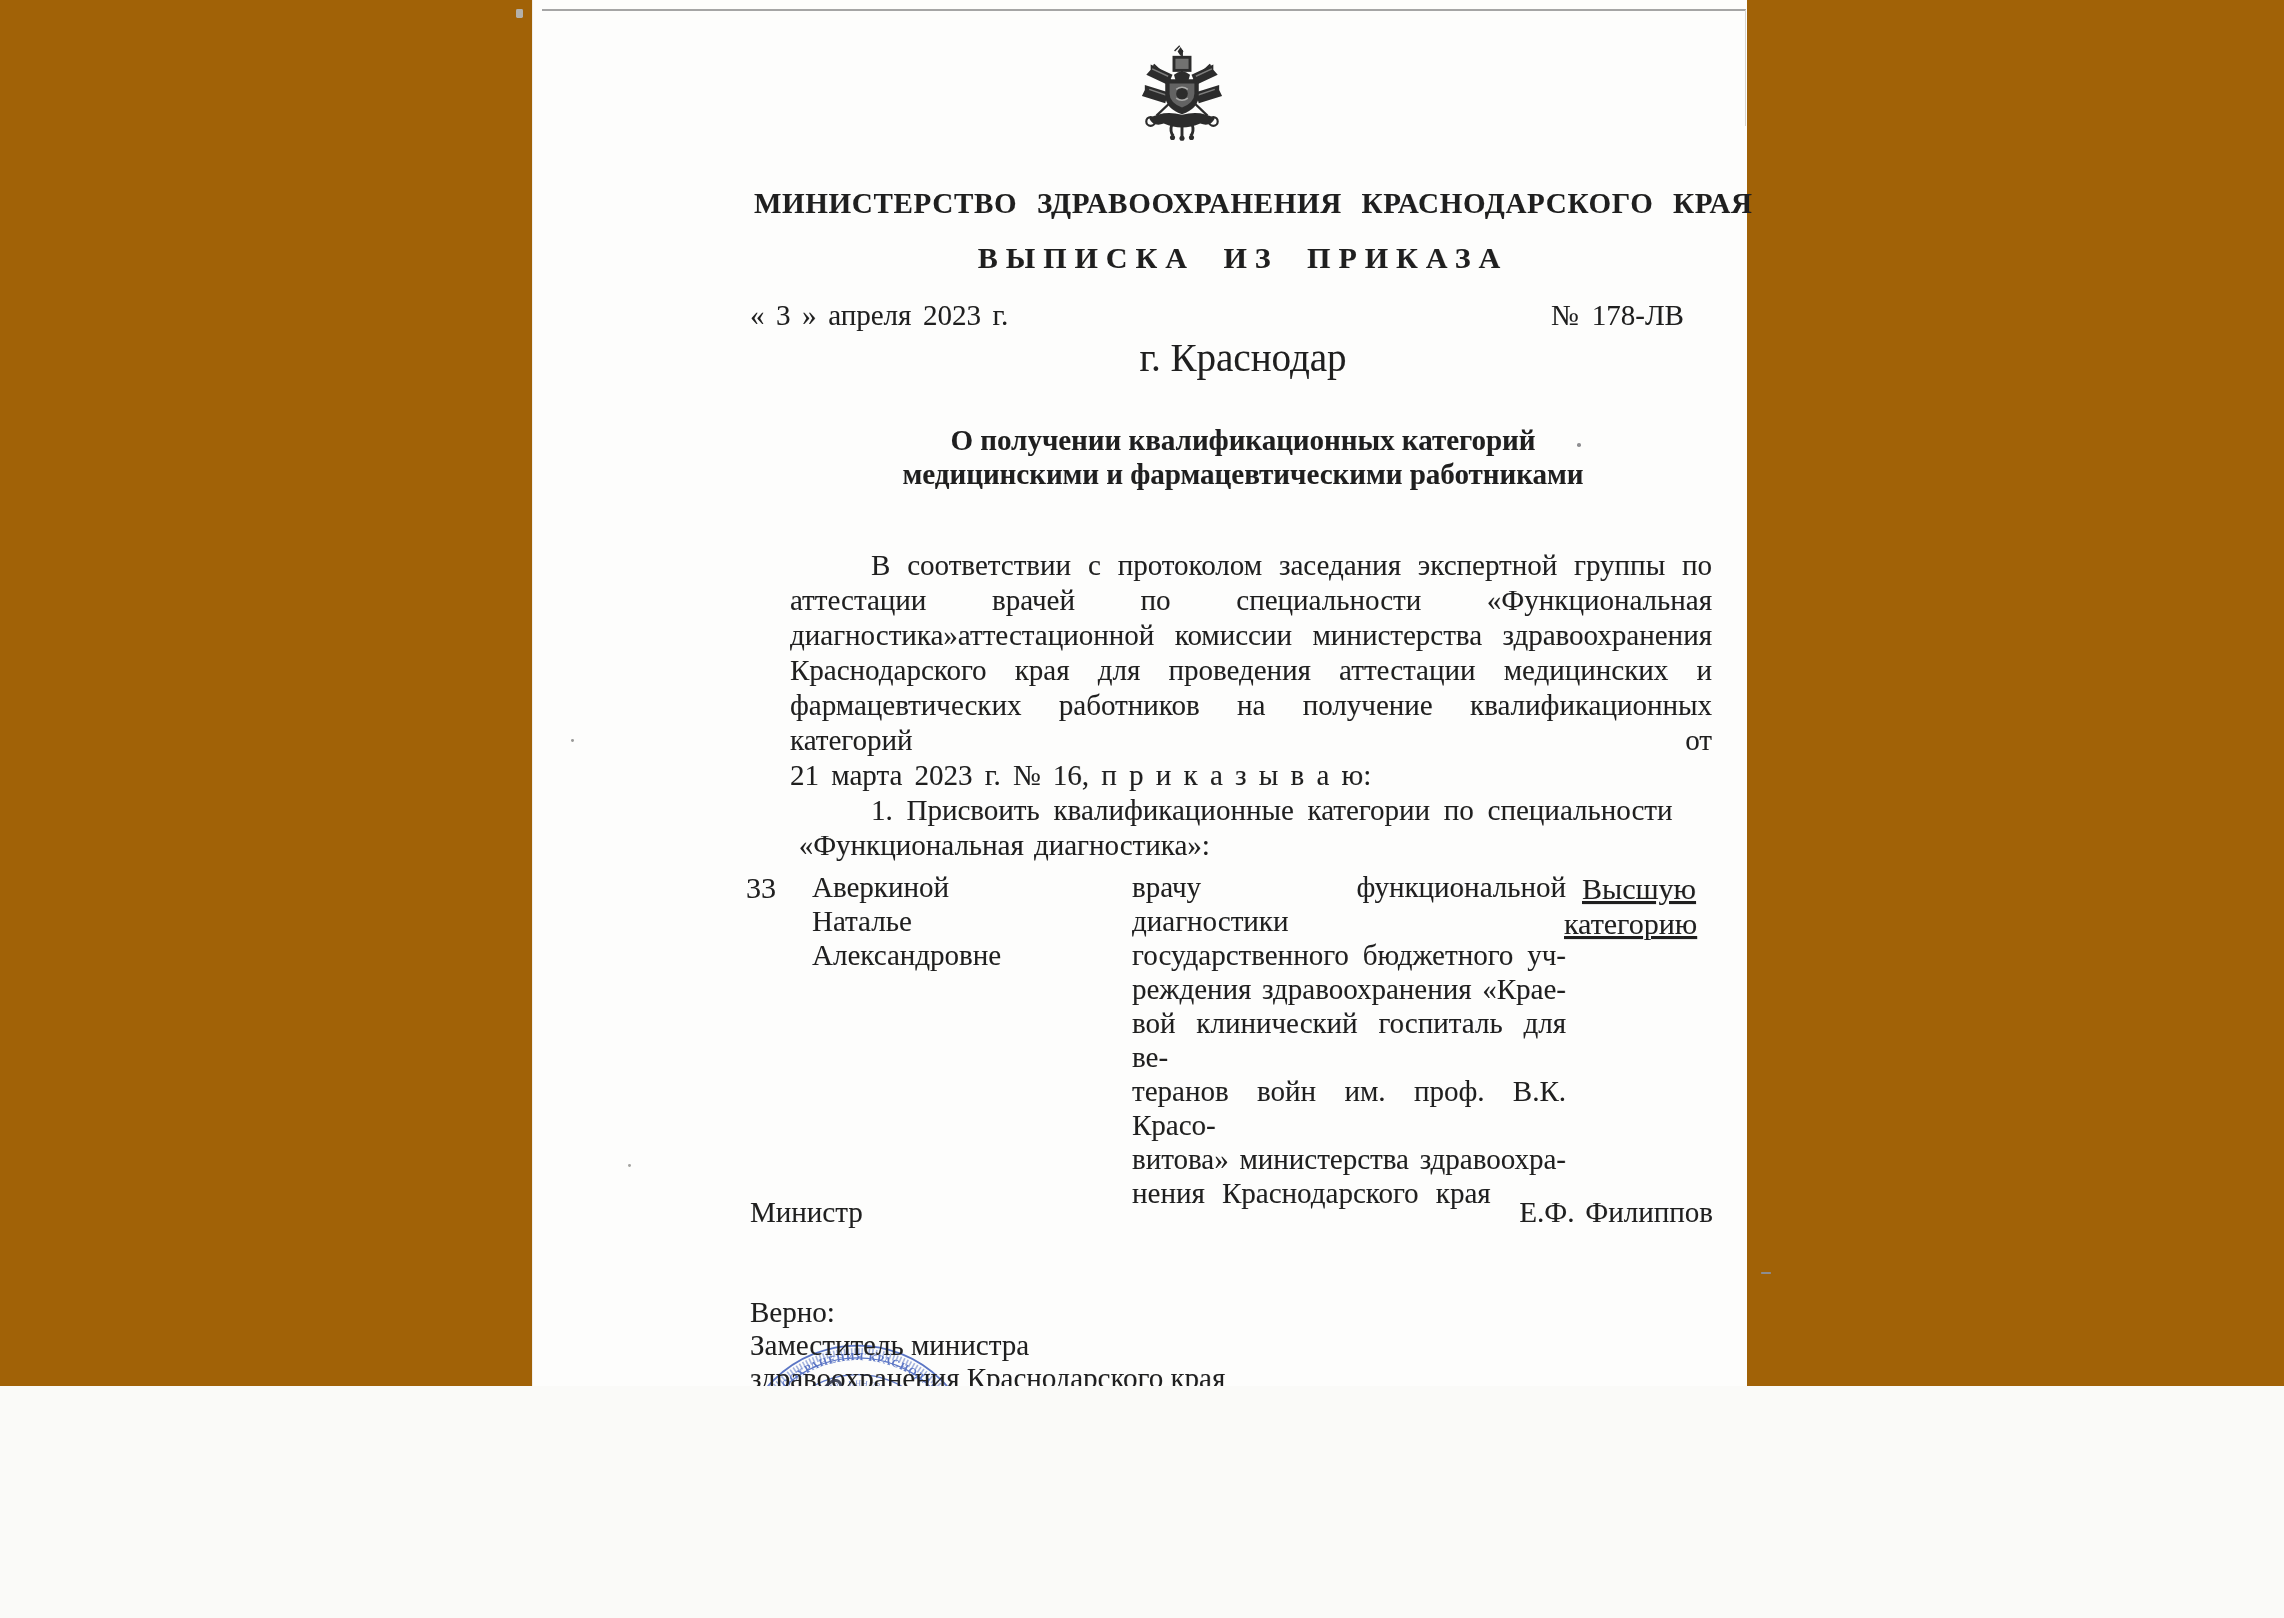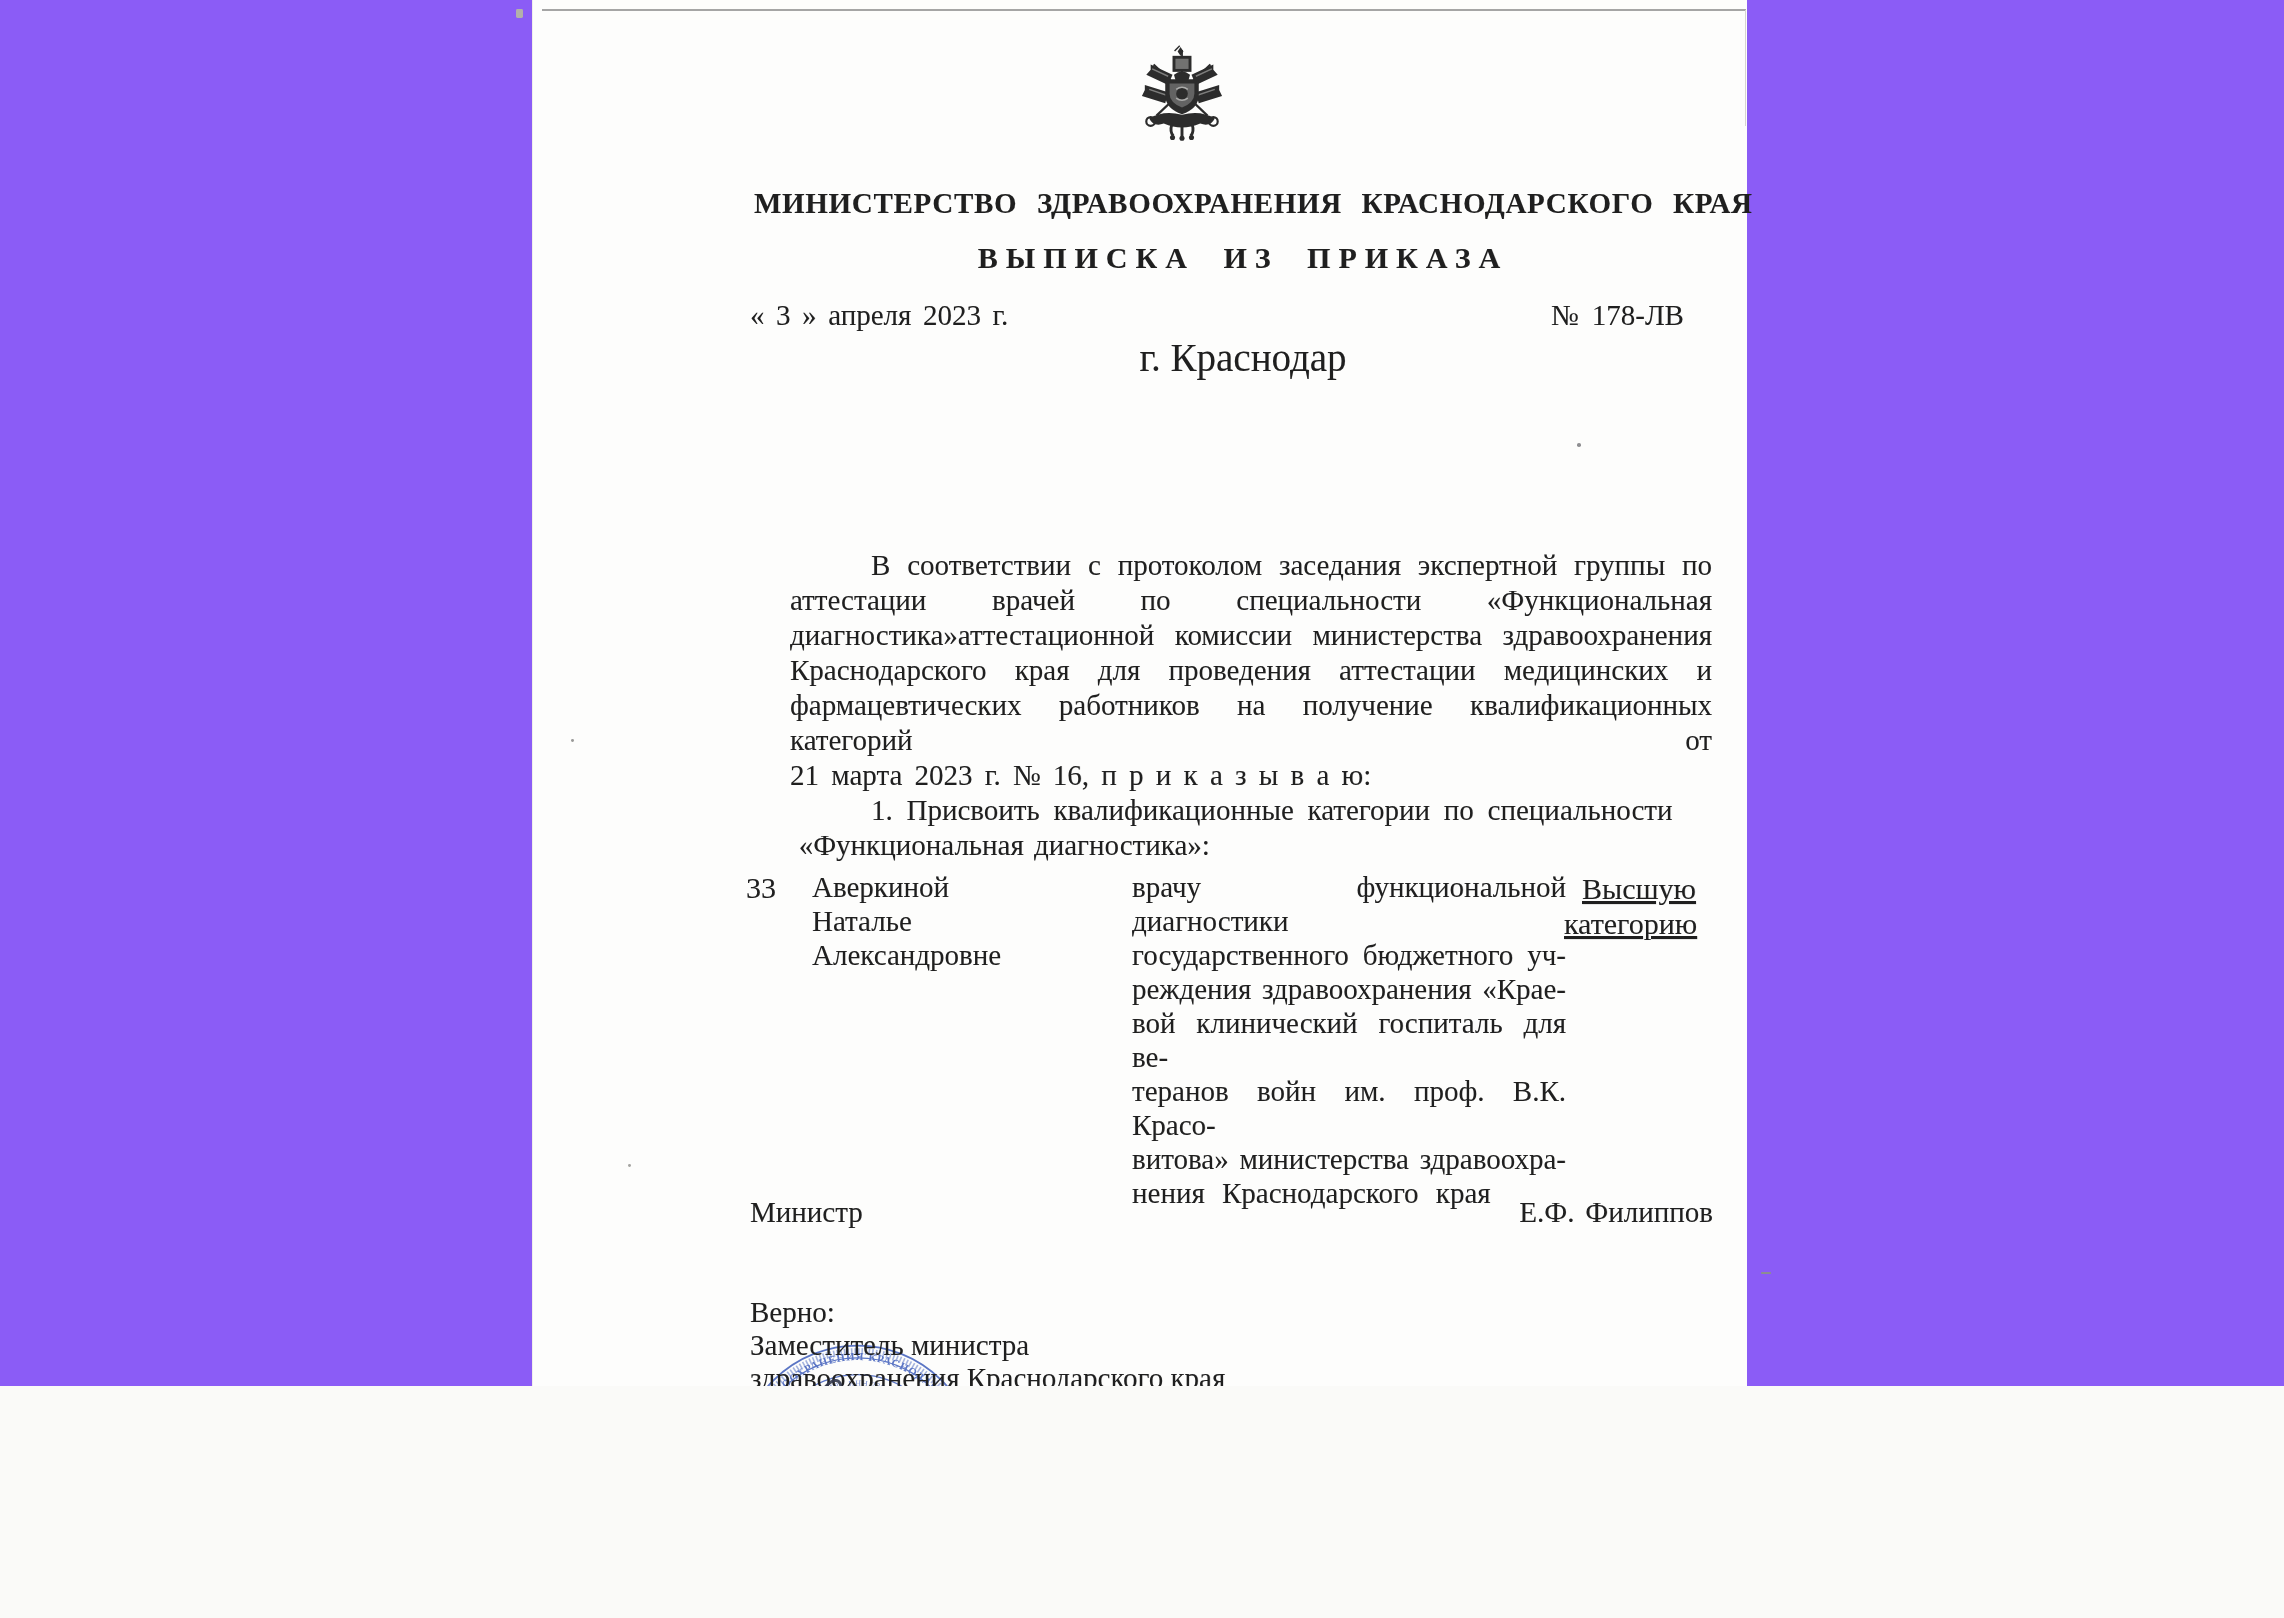--- a/index.html
+++ b/index.html
@@ -1,18 +1,18 @@
 <!DOCTYPE html>
 <html style="font-size:11.6px"><head>
 <meta charset="utf-8">
 <style>
   html,body{margin:0;padding:0;background:#fafaf8;}
   .canvas{
     position:relative;width:2284px;height:1386px;overflow:hidden;
-    background:#8b5cf6;
+    background:#a16207;
     font-family:"Liberation Serif","DejaVu Serif",serif;
     color:#1f1f1f;
   }
   .abs{position:absolute;}
   .page{left:533px;top:0;width:1214px;height:1618px;background:#fdfdfc;}
   .ink{text-shadow:0.3px 0.4px 0.6px rgba(45,45,45,0.28);}
   
   .scan-top-line{left:542px;top:9.4px;width:1204px;height:1.4px;background:#8f8f8f;opacity:.8;}
   .scan-right-edge{left:1745px;top:10px;width:1.4px;height:116px;background:#d6d4d0;}
   .scan-left-edge{left:532px;top:0;width:1.4px;height:1618px;background:#f0eeea;}
@@ -107,20 +107,24 @@
       <circle cx="72" cy="126" r="3.5" stroke="none"></circle>
     </g>
   </svg>
 
   <div class="abs ministry ink">МИНИСТЕРСТВО ЗДРАВООХРАНЕНИЯ КРАСНОДАРСКОГО КРАЯ</div>
   <div class="abs doctype ink">ВЫПИСКА ИЗ ПРИКАЗА</div>
   <div class="abs dateline ink">« 3 » апреля 2023 г.</div>
   <div class="abs ordernum ink">№ 178-ЛВ</div>
   <div class="abs cityline ink">г. Краснодар</div>
 
+  <div class="abs subject ink">
+    <div>О получении квалификационных категорий</div>
+    <div>медицинскими и фармацевтическими работниками</div>
+  </div>
 
   <div class="abs body-block ink">
     <div class="body-line bl-indent">В соответствии с протоколом заседания экспертной группы по</div>
     <div class="body-line">аттестации врачей по специальности «Функциональная</div>
     <div class="body-line">диагностика»аттестационной комиссии министерства здравоохранения</div>
     <div class="body-line">Краснодарского края для проведения аттестации медицинских и</div>
     <div class="body-line">фармацевтических работников на получение квалификационных категорий от</div>
     <div class="body-line bl-left">21 марта 2023 г. № 16, п р и к а з ы в а ю:</div>
     <div class="body-line bl-item">1. Присвоить квалификационные категории по специальности</div>
     <div class="body-line bl-tail">«Функциональная диагностика»:</div>

